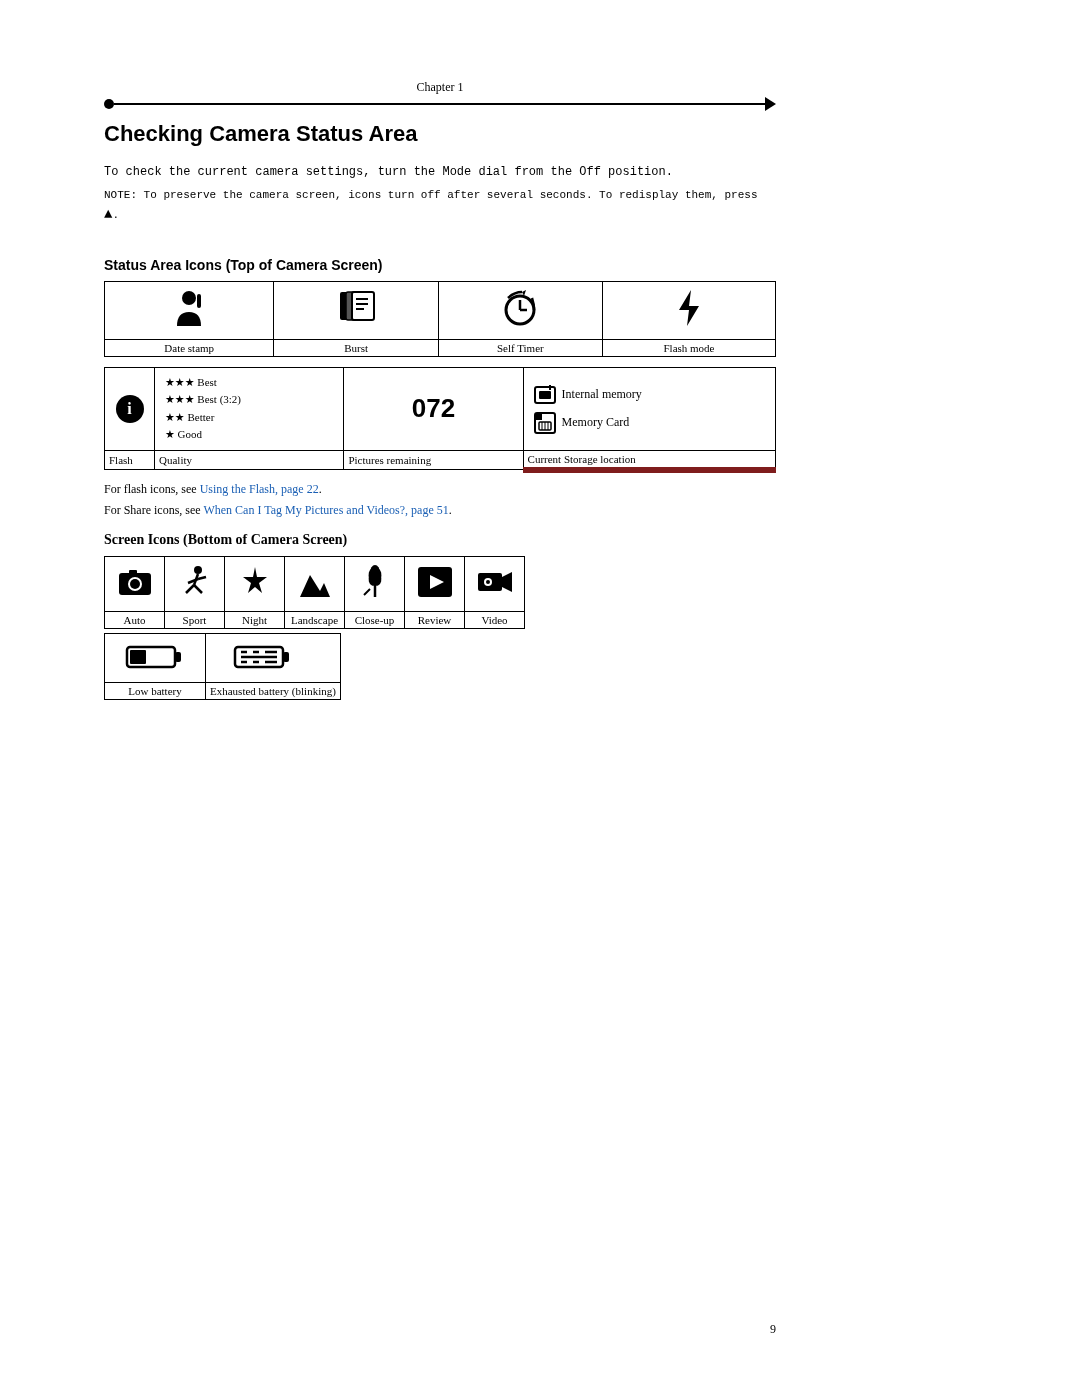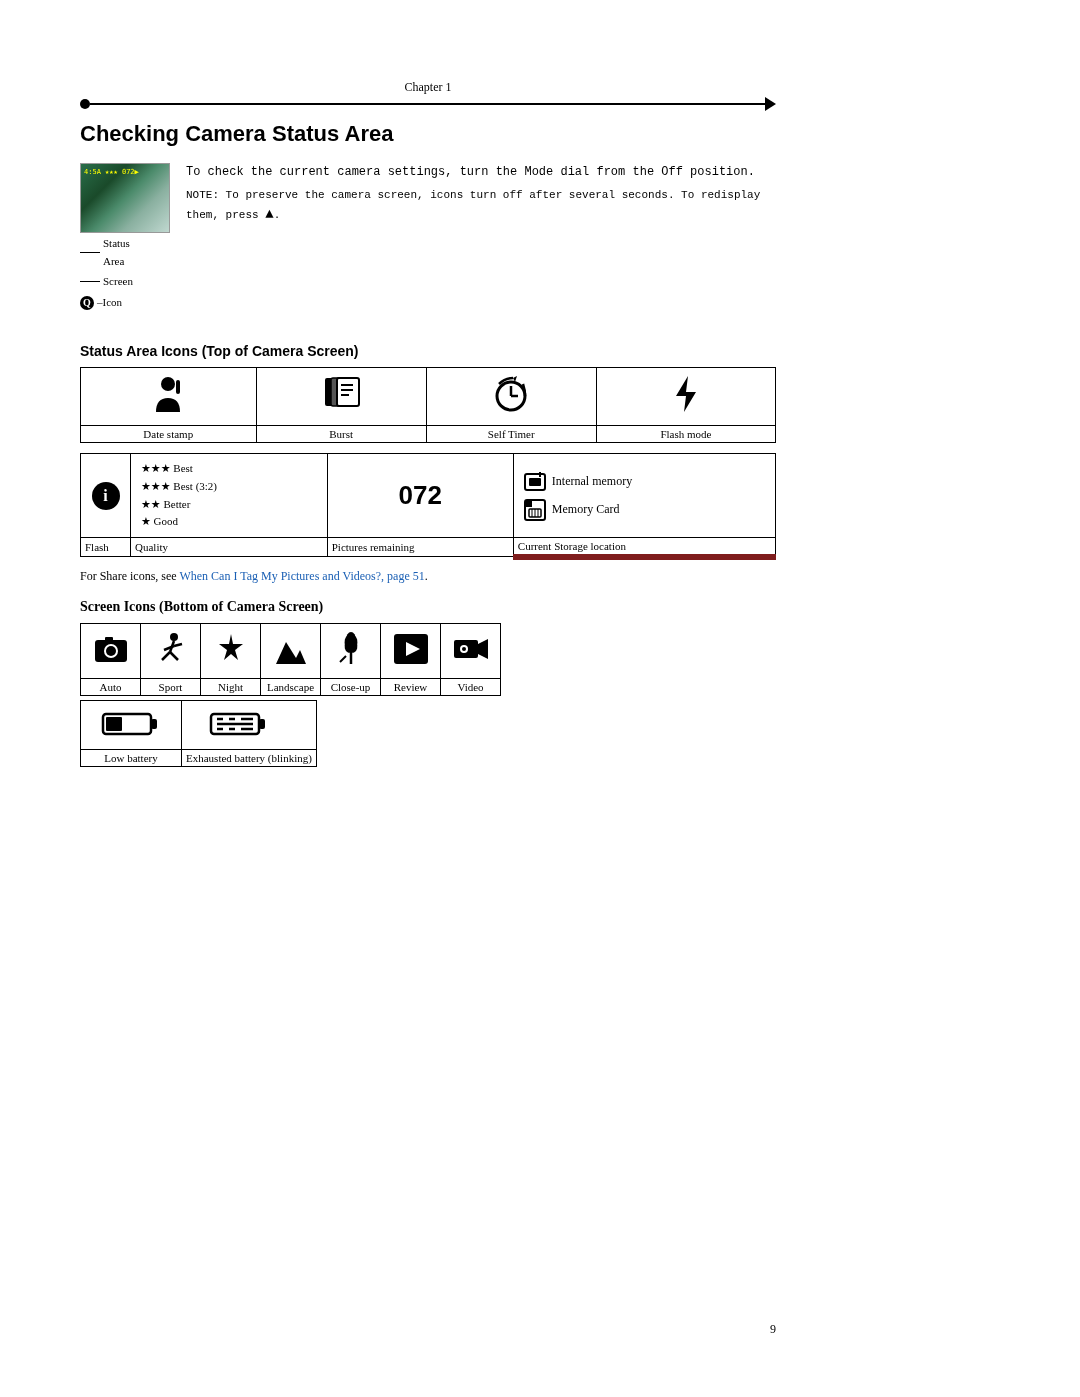--- a/index.html
+++ b/index.html
@@ -7,21 +7,21 @@
       width: 1080px;
       min-height: 1397px;
       background: #fff;
       font-family: 'Times New Roman', Times, serif;
       font-size: 13px;
       color: #000;
     }
     .page {
       width: 916px;
       min-height: 1397px;
-      padding: 80px 140px 80px 80px;
+      padding: 80px 140px 80px 104px;
       position: relative;
     }
 
     h1.page-title {
       font-size: 22px;
       font-weight: bold;
       font-family: Arial, sans-serif;
       margin-bottom: 16px;
       border-bottom: none;
     }
@@ -194,39 +194,20 @@
       <div class="rule-dot"></div>
       <div class="rule-line"></div>
       <div class="rule-arrow"></div>
     </div>
   </div>
 
   <h1 class="page-title">Checking Camera Status Area</h1>
 
   <div class="intro-section">
     <div style="display:flex; gap:16px; margin-bottom:14px; align-items:flex-start;">
-      <div style="flex-shrink:0; position:relative;">
-        <div style="width:90px; height:70px; background:linear-gradient(135deg,#2a6e4a 0%,#1a4a2a 30%,#4a8a6a 50%,#8ab0a0 70%,#c0d8d0 100%); border:1px solid #999; overflow:hidden; position:relative;">
-          <div style="position:absolute;top:4px;left:3px;font-size:7px;color:#ffff00;font-family:monospace;">4:5A ★★★ 072▶</div>
-        </div>
-        <div style="font-size:11px; margin-top:2px; line-height:1.6;">
-          <div style="display:flex;align-items:center;gap:3px;">
-            <div style="width:20px;border-top:1px solid #000;"></div>
-            <span>Status<br>Area</span>
-          </div>
-          <div style="display:flex;align-items:center;gap:3px;margin-top:3px;">
-            <div style="width:20px;border-top:1px solid #000;"></div>
-            <span>Screen<br></span>
-          </div>
-          <div style="display:flex;align-items:center;gap:3px;margin-top:3px;">
-            <span style="background:#000;color:#fff;border-radius:50%;width:14px;height:14px;display:inline-flex;align-items:center;justify-content:center;font-weight:bold;font-size:10px;flex-shrink:0;">Q</span>
-            <span>–Icon</span>
-          </div>
-        </div>
-      </div>
       <div style="flex:1;font-size:12px;line-height:1.5;font-family:Liberation Mono, monospace;">
         <p>To check the current camera settings, turn the Mode dial from the Off position.</p>
         <p style="margin-top:6px;font-size:11px;">NOTE: To preserve the camera screen, icons turn off after several seconds. To redisplay them, press <span style="font-size:14px;">▲</span>.</p>
       </div>
     </div>
   </div>
 
   <h2 class="section-title">Status Area Icons (Top of Camera Screen)</h2>
 
   <table class="icons-table">
@@ -331,20 +312,23 @@
     <tr class="label-row">
       <td class="label-cell" style="border-left:1px solid #000; border-bottom:1px solid #000;">Flash</td>
       <td class="label-cell" style="border-bottom:1px solid #000;">Quality</td>
       <td class="label-cell" style="border-bottom:1px solid #000;">Pictures remaining</td>
       <td class="label-cell" style="border-right:1px solid #000; border-bottom:6px solid #7f1d1d;">Current Storage location</td>
     </tr>
   </tbody>
     </table>
 
   <div class="note-line">
+    <span>For flash icons, see </span><span class="link-text">Using the Flash, page 22</span><span>.</span>
+  </div>
+  <div class="note-line">
     <span>For Share icons, see </span><span class="link-text">When Can I Tag My Pictures and Videos?, page 51</span><span>.</span>
   </div>
 
   <h2 class="section-title" style="margin-top:14px;font-family:Liberation Serif, serif;">Screen Icons (Bottom of Camera Screen)</h2>
 
   <table class="screen-icons-table">
     <tbody>
         <tr>
       <td>
         <svg width="38" height="38" viewBox="0 0 38 38">

